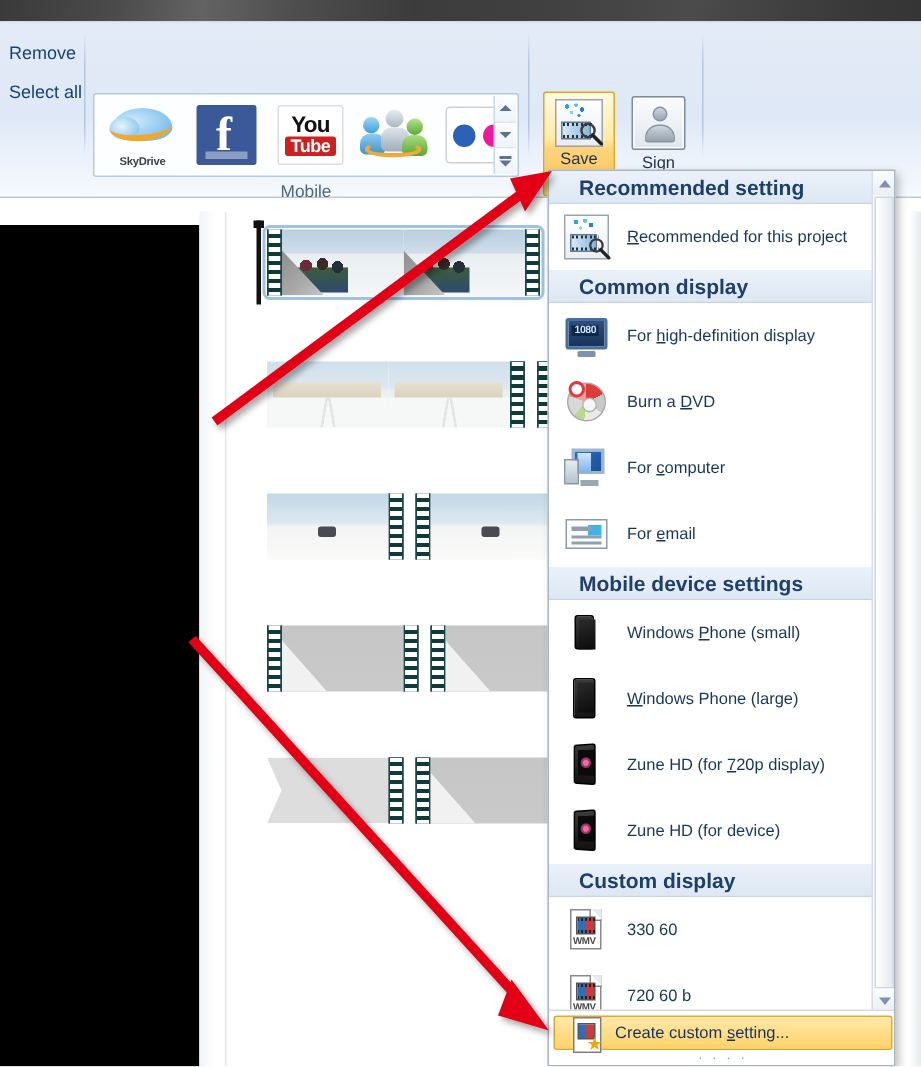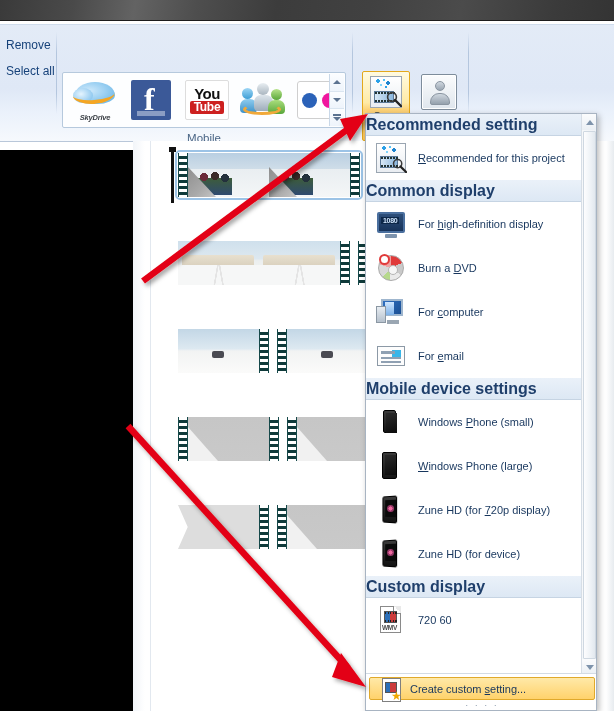--- a/index.html
+++ b/index.html
@@ -19,21 +19,21 @@
 
   
   .preview-strip {
     position: absolute; left: 0; top: 0; width: 614px; height: 21px;
     background: linear-gradient(100deg,#3a3a3a 0%,#4a4a4a 12%,#636363 22%,#4e4e4e 32%,#3c3c3c 45%,#414141 60%,#4b4b4b 75%,#3b3b3b 90%,#343434 100%);
     border-bottom: 1px solid #1c1c1c;
   }
 
   
   .ribbon {
-    position: absolute; left: 0; top: 24px; width: 614px; height: 118px;
+    position: absolute; left: 0; top: 14px; width: 614px; height: 118px;
     background: linear-gradient(180deg,#e3ebf7 0%,#dfe8f6 55%,#eaf1fb 75%,#f6f9fd 100%);
     border-bottom: 1px solid #b9c7d9;
   }
   .ribbon-top-hair {
     position:absolute; left:0; top:0; width:614px; height:1px; background:#cfdcec;
   }
   .ribbon-left-cmds {
     position: absolute; left: 0; top: 8px; width: 60px;
   }
   .cmd-link {
@@ -60,21 +60,21 @@
   .ic-skydrive { position: relative; width: 48px; height: 44px; }
   .sd-cloud { position:absolute; left:4px; top:4px; width:40px; height:22px;
     background: radial-gradient(ellipse at 35% 40%, #cfe9fb 0%, #9cd0f2 45%, #5aaee4 100%);
     border-radius: 50% 50% 45% 45%/60% 60% 40% 40%; }
   .sd-cloud:after { content:""; position:absolute; left:-2px; top:6px; width:20px; height:15px;
     background: radial-gradient(ellipse at 40% 40%, #e5f4fe, #86c4ee 80%); border-radius:50%; }
   .sd-swoosh { position:absolute; left:2px; top:14px; width:42px; height:12px;
     border-bottom:4px solid #f5a623; border-radius:0 0 60% 60%/0 0 100% 100%;
     transform: rotate(-4deg); }
   .sd-text { position:absolute; left:0; bottom:0; width:48px; text-align:center;
-    font-size:7.5px; color:#3a3f45; font-weight:bold; letter-spacing:-0.2px;font-style:italic;}
+    font-size:7.5px; color:#3a3f45; font-weight:bold; letter-spacing:-0.2px;}
 
   
   .ic-fb { width:40px; height:40px; background:#3b5998; border-radius:2px; position:relative; }
   .ic-fb .f { position:absolute; left:13px; top:3px; color:#fff; font-size:32px; line-height:32px;
     font-family:"Liberation Serif", serif; font-weight:bold; }
   .ic-fb .base { position:absolute; left:6px; bottom:4px; width:28px; height:5px; background:#8b9dc3; }
 
   
   .ic-yt { width:44px; height:40px; background:#fff; border:1px solid #ddd; border-radius:2px;
     display:flex; flex-direction:column; align-items:center; justify-content:center; }
@@ -265,24 +265,24 @@
   
   .menu {
     position:absolute; left:365px; top:113px; width:232px; height:598px;
     background:#ffffff; border:1px solid #a8b4c2;
     box-shadow: 2px 2px 6px rgba(0,0,0,.28);
     font-size:12px; color:#16355e;
     overflow:hidden;
   }
   .menu-scrollarea { position:absolute; left:0; top:0; width:217px; height:561px; overflow:hidden; }
   .menu-header {
-    height:22px; line-height:22px; padding-left:0;
+    height:22px; line-height:22px; padding-left:20px;
     background: linear-gradient(180deg,#eaf1f9,#dde8f4);
     border-bottom:1px solid #c6d4e3;
-    font-weight:bold; color:#1f3f6b; font-size:16px;
+    font-weight:bold; color:#1f3f6b; font-size:14px;
   }
   .menu-item {
     height:44px; display:flex; align-items:center; padding-left:10px; gap:12px; cursor:default;
   }
   .mi-icon { width:30px; height:30px; flex:0 0 30px; position:relative; }
   .mi-label { font-size:11px; color:#17365d; }
   .mi-label u { text-decoration: underline; }
 
   
   .icn-rec { background: linear-gradient(180deg,#ffffff,#e9edf2); border:1px solid #9aa5b1; }
@@ -685,23 +685,32 @@
 
       <div class="menu-header">Custom display</div>
 
       <div class="menu-item">
         <div class="mi-icon">
           <div class="icn-wmv">
               <div class="sq"></div>
               <div class="tx">WMV</div>
             </div>
         </div>
-        <div class="mi-label">720 60</div>
-      </div>
-
+        <div class="mi-label">330 60</div>
+      </div>
+
+      <div class="menu-item">
+        <div class="mi-icon">
+          <div class="icn-wmv">
+              <div class="sq"></div>
+              <div class="tx">WMV</div>
+            </div>
+        </div>
+        <div class="mi-label">720 60 b</div>
+      </div>
 
     </div>
 
     <div class="menu-sb">
       <div class="menu-sb-btn top">
           <div class="sb-tri-up"></div>
         </div>
       <div class="menu-sb-thumb"></div>
       <div class="menu-sb-btn bot">
           <div class="sb-tri-dn"></div>

